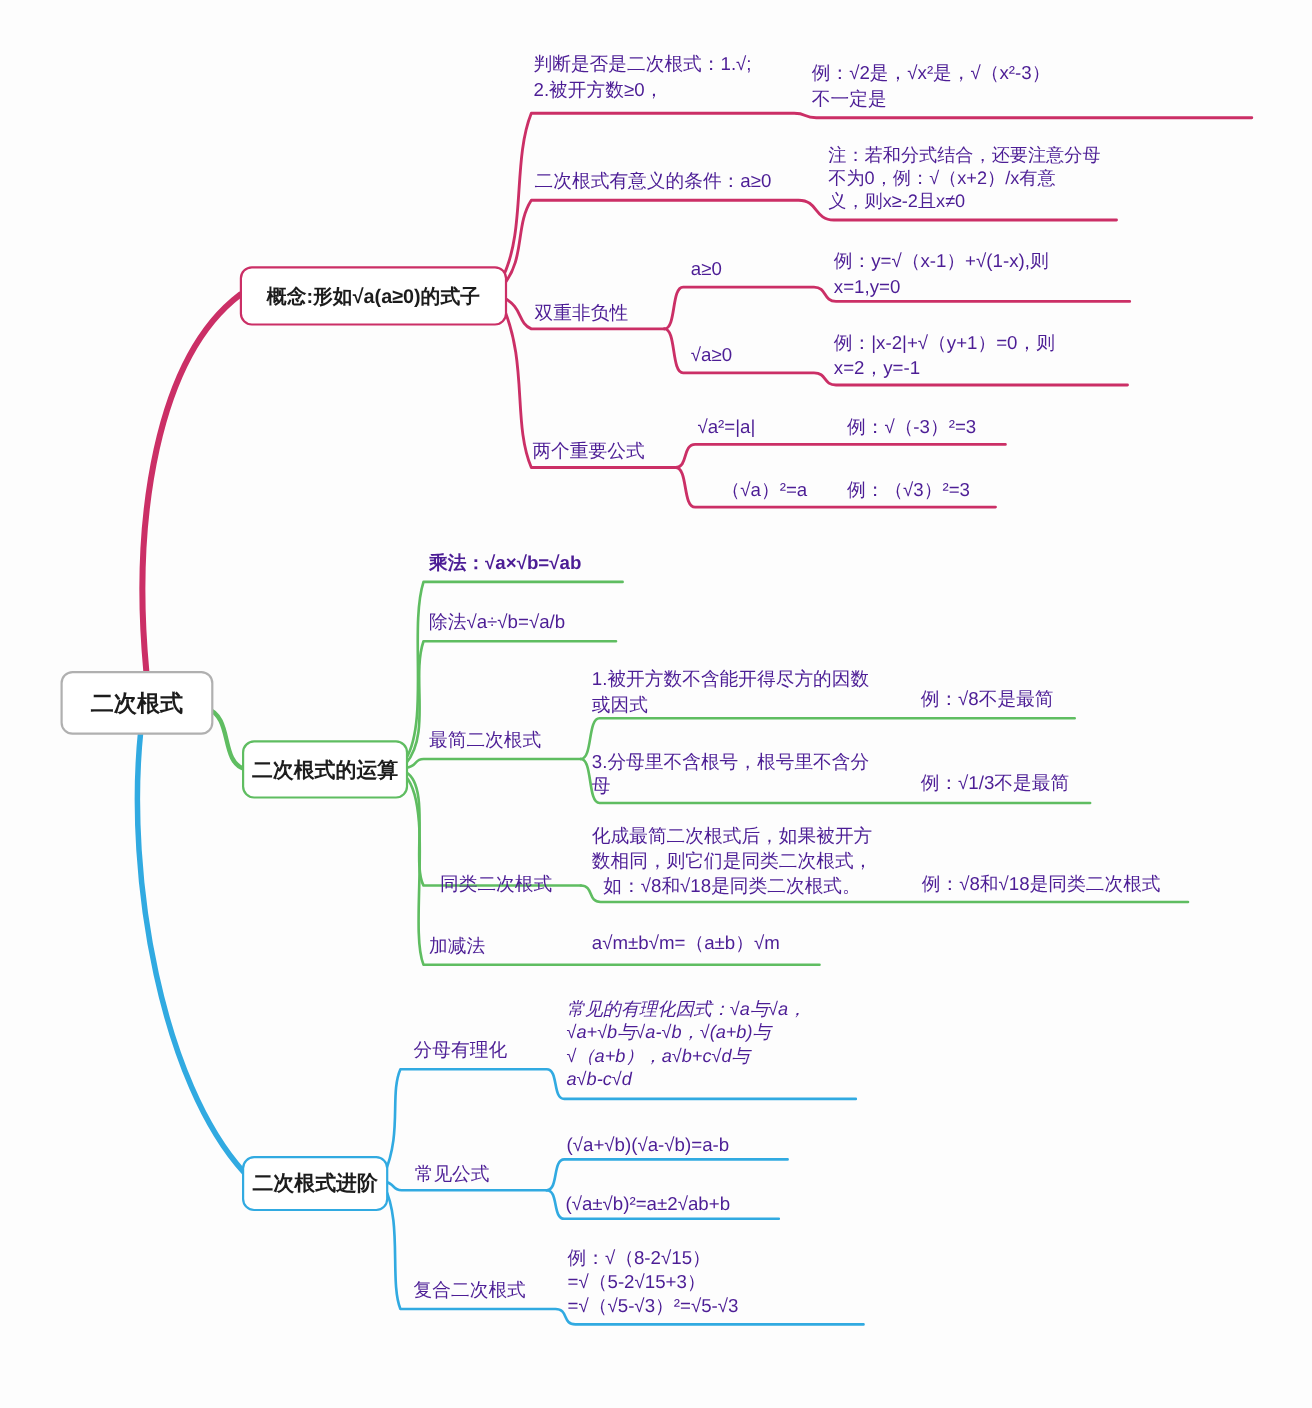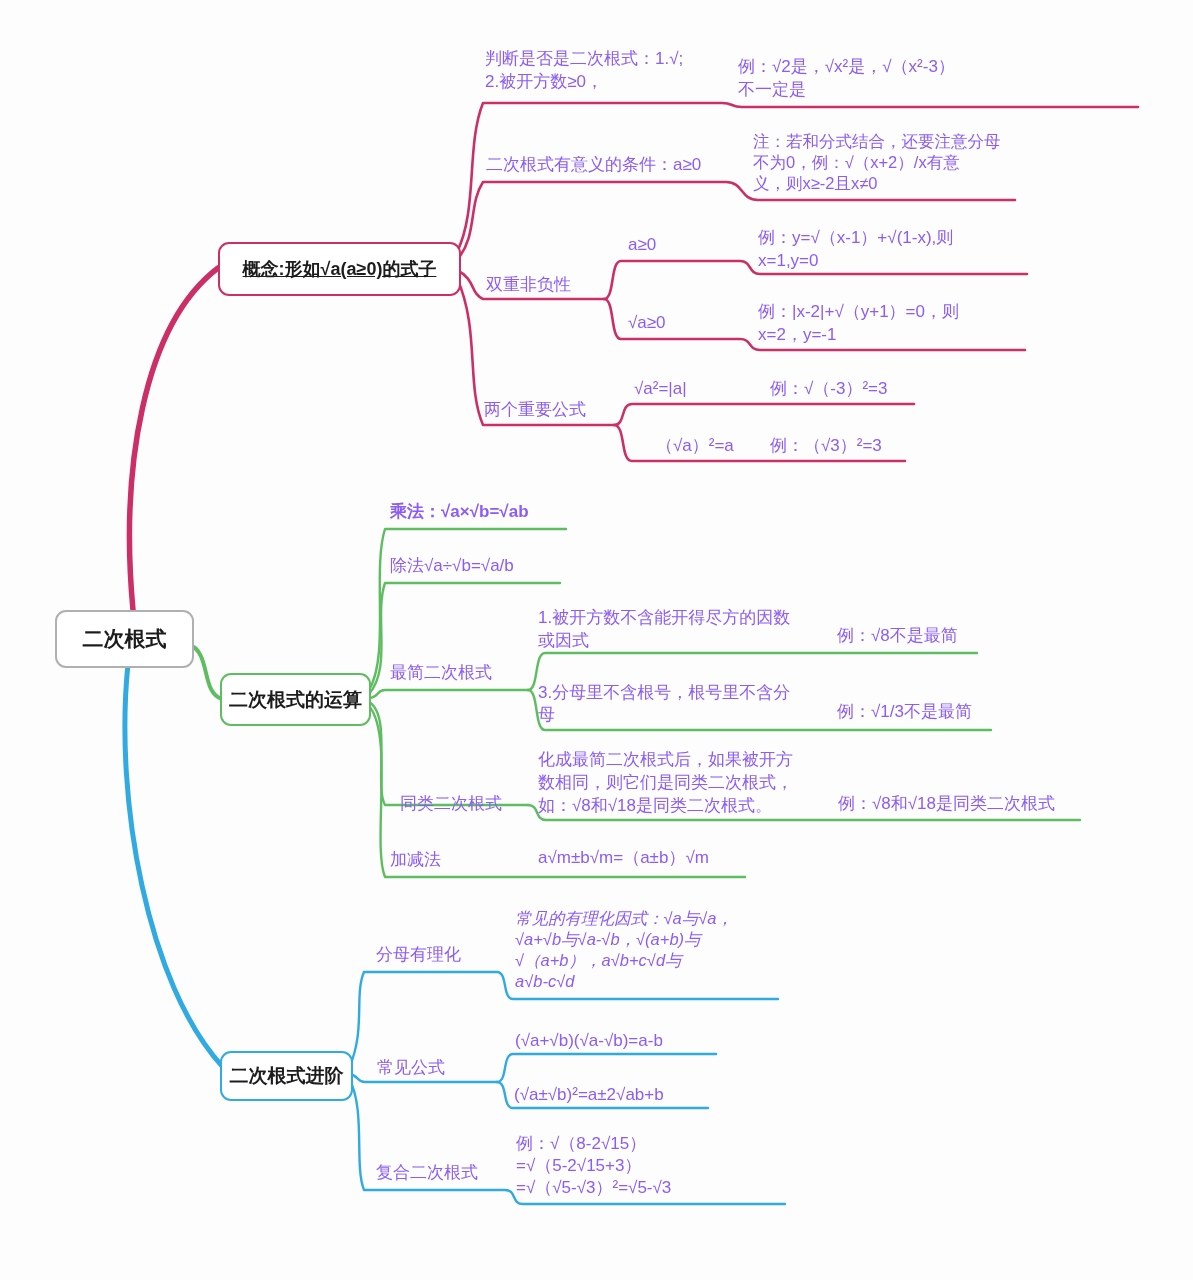--- a/index.html
+++ b/index.html
@@ -1,25 +1,25 @@
 <!DOCTYPE html>
 <html><head>
 <meta charset="utf-8">
 <style>
   html,body{margin:0;padding:0;background:#fdfdfd;}
   #canvas{position:relative;width:1193px;height:1280px;background:#fdfdfd;overflow:hidden;
           font-family:"Liberation Sans","DejaVu Sans",sans-serif;}
   #wires{position:absolute;left:0;top:0;width:1193px;height:1280px;}
-  .node{position:absolute;font-size:17px;line-height:23px;color:#8b5cf6;white-space:pre-line;}
+  .node{position:absolute;font-size:17px;line-height:23px;color:#4c1d95;white-space:pre-line;}
   .tight{font-size:16.5px;line-height:21px;}
   .mid{line-height:22px;}
   .box{position:absolute;display:flex;align-items:center;justify-content:center;
        background:#fff;border-radius:11px;font-weight:bold;color:#1c1c1c;white-space:nowrap;}
   .box-root{left:55px;top:610px;width:135px;height:54px;border:2px solid #b0b0b0;font-size:21px;}
-  .box-concept{left:218px;top:242px;width:239px;height:50px;border:2px solid #cb2f66;font-size:18px;text-decoration:underline;}
+  .box-concept{left:218px;top:242px;width:239px;height:50px;border:2px solid #cb2f66;font-size:18px;}
   .box-op{left:220px;top:673px;width:147px;height:49px;border:2px solid #5fbd61;font-size:19px;}
   .box-adv{left:220px;top:1051px;width:129px;height:46px;border:2px solid #31aae1;font-size:19px;}
 </style>
 </head>
 <body>
 
 <div id="canvas">
 
   <svg id="wires" viewBox="0 0 1193 1280" fill="none" stroke-linecap="round" stroke-linejoin="round">
 
@@ -85,21 +85,21 @@
 
   <div class="node" style="left:390px;top:661px;">最简二次根式</div>
   <div class="node" style="left:538px;top:606px;">1.被开方数不含能开得尽方的因数
 或因式</div>
   <div class="node" style="left:837px;top:624px;">例：√8不是最简</div>
   <div class="node mid" style="left:538px;top:682px;">3.分母里不含根号，根号里不含分
 母</div>
   <div class="node" style="left:837px;top:700px;">例：√1/3不是最简</div>
 
   <div class="node" style="left:400px;top:776px;margin-top:16px;">同类二次根式</div>
-  <div class="node" style="left:538px;top:748px;">化成最简二次根式后，如果被开方
+  <div class="node" style="left:538px;top:748px;text-align:center;">化成最简二次根式后，如果被开方
 数相同，则它们是同类二次根式，
 如：√8和√18是同类二次根式。</div>
   <div class="node" style="left:838px;top:792px;">例：√8和√18是同类二次根式</div>
 
   <div class="node" style="left:390px;top:848px;">加减法</div>
   <div class="node" style="left:538px;top:846px;">a√m±b√m=（a±b）√m</div>
 
   <div class="node" style="left:376px;top:943px;">分母有理化</div>
   <div class="node tight" style="left:515px;top:908px;font-style:italic;">常见的有理化因式：√a与√a，
 √a+√b与√a-√b，√(a+b)与

